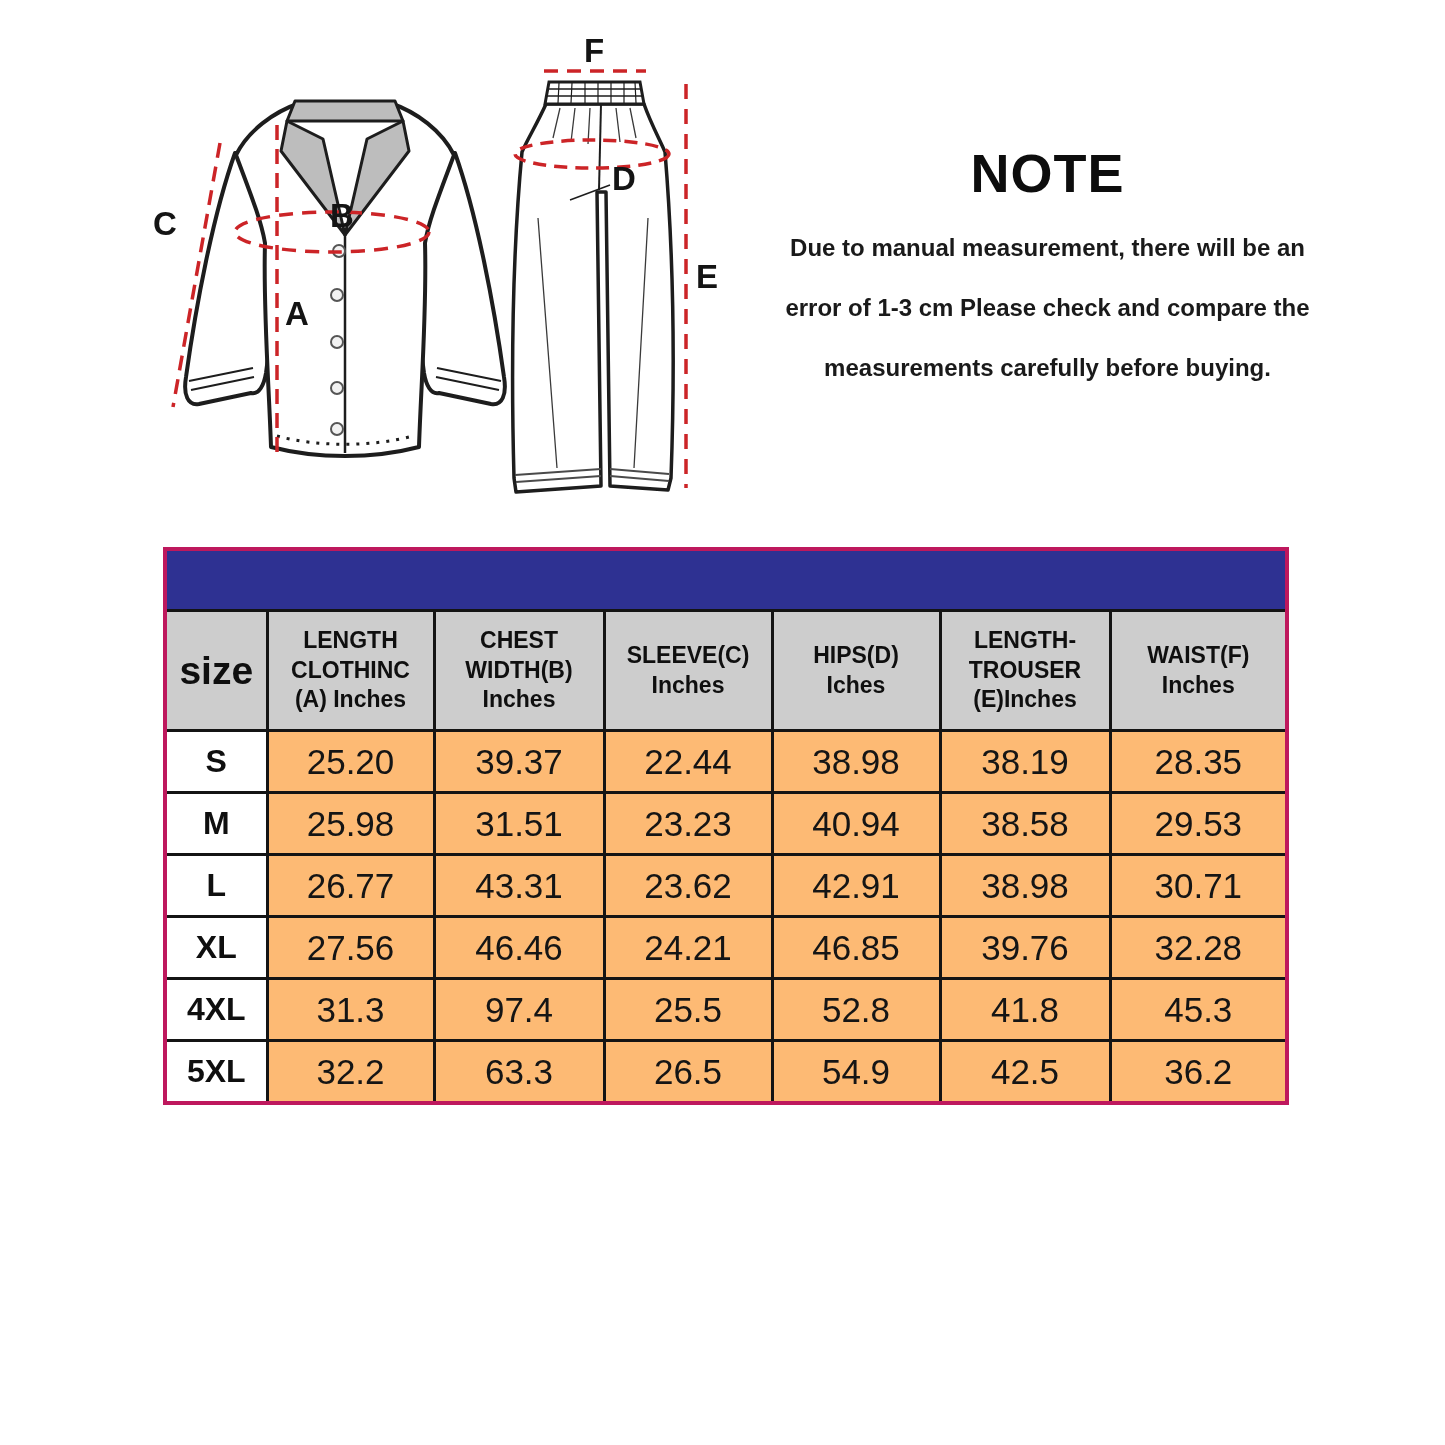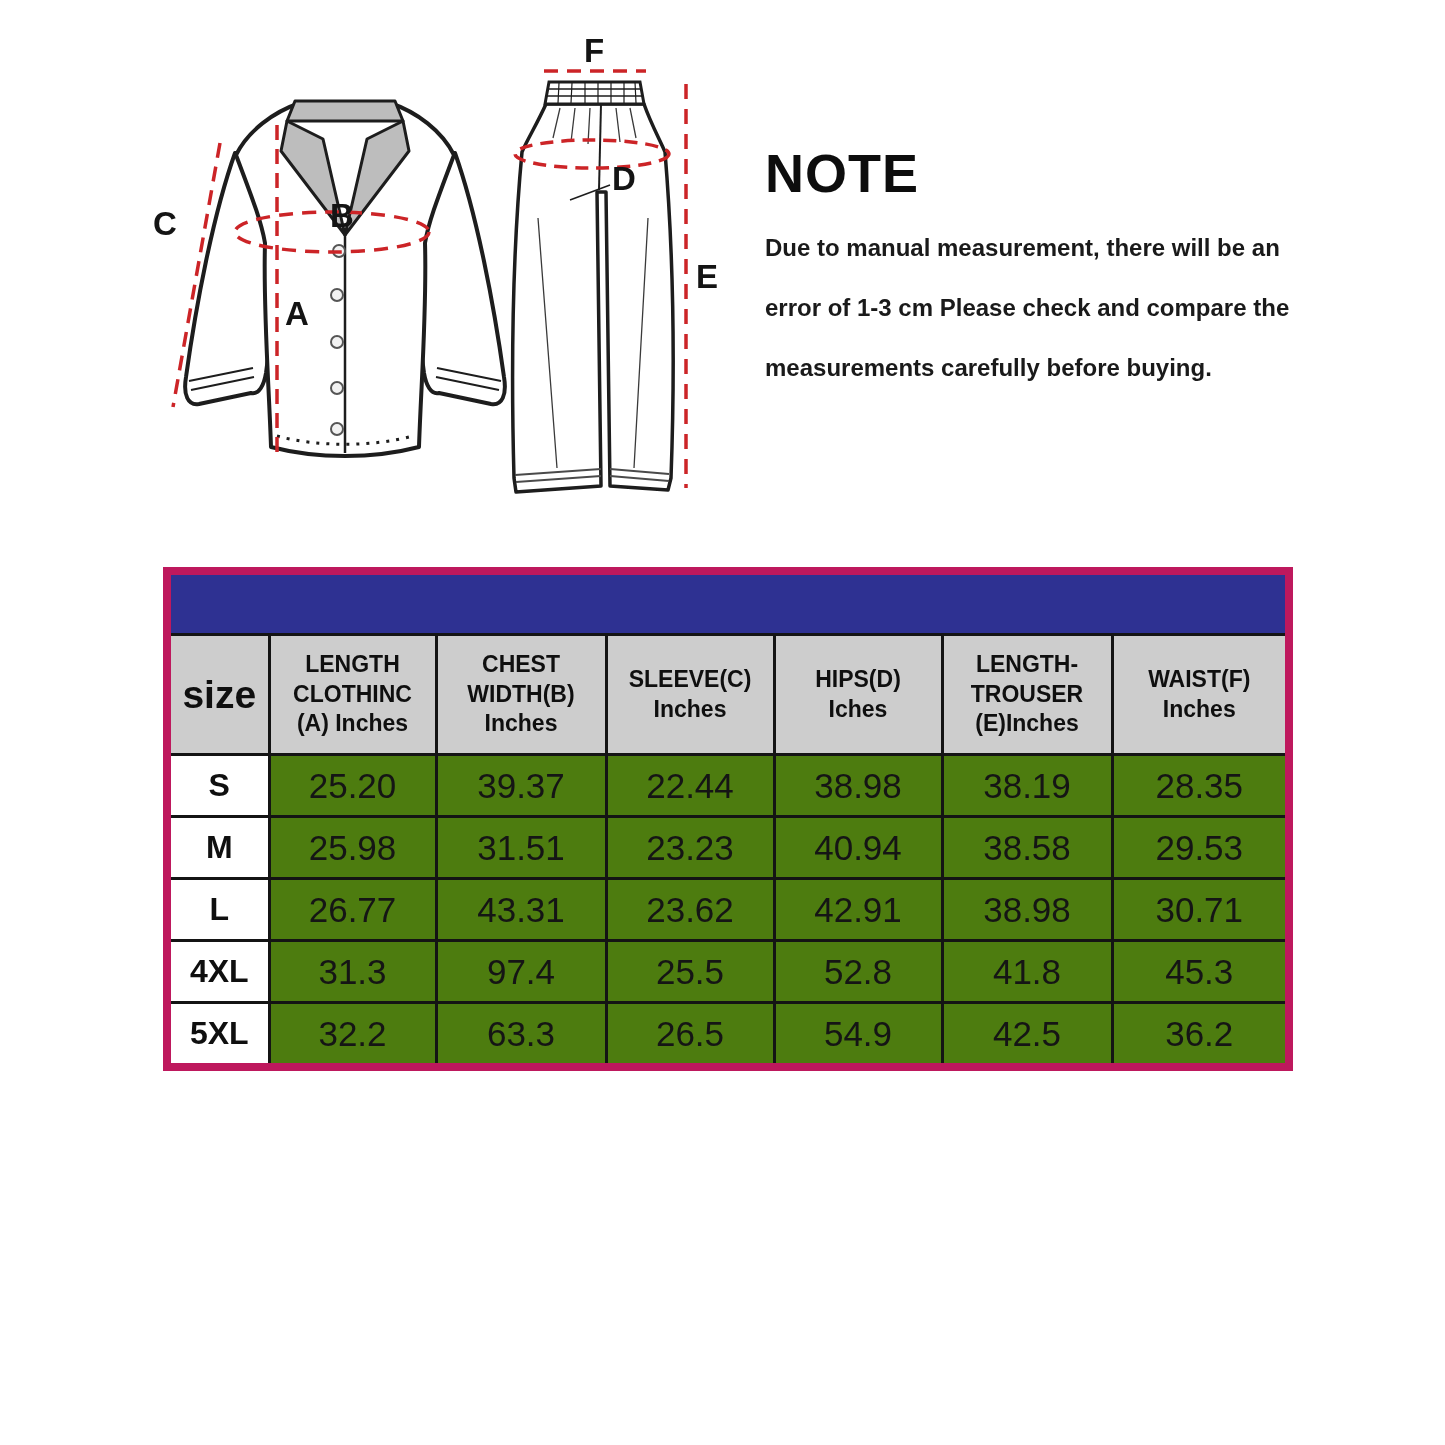--- a/index.html
+++ b/index.html
@@ -6,34 +6,34 @@
   #canvas{
     position:relative;width:1445px;height:1445px;background:#ffffff;overflow:hidden;
     font-family:"Liberation Sans",sans-serif;color:#111;
   }
   
   .diag{position:absolute;}
   #shirt-svg{left:85px;top:55px;}
   #pants-svg{left:480px;top:38px;}
   .lbl{font:700 33px "Liberation Sans",sans-serif;fill:#141414;}
   
-  #note{position:absolute;left:765px;top:142px;width:565px;}
+  #note{position:absolute;left:765px;top:142px;width:565px;text-align:center;}
   #note h1{margin:0 0 30px 0;font-size:54px;font-weight:700;letter-spacing:1px;color:#0d0d0d;}
   #note p{margin:5px 0 32px 0;font-size:24px;font-weight:700;color:#1a1a1a;}
   
   #size-table{
-    position:absolute;left:163px;top:567px;width:1122px;
+    position:absolute;left:163px;top:547px;width:1122px;
     border-collapse:collapse;table-layout:fixed;
-    border:8px solid #be185d;
+    border:4px solid #be185d;
   }
   #size-table td,#size-table th{border:3px solid #141414;text-align:center;vertical-align:middle;padding:0;}
   .banner{height:58px;background:#2e3192;border-bottom:4px solid #141414;}
   .hdr{height:117px;background:#cdcdcd;font-size:23px;font-weight:700;white-space:pre-line;line-height:1.28;color:#0f0f0f;}
   .hdr-size{font-size:39px;font-weight:700;text-transform:none;}
-  .val{height:59px;font-size:35px;font-weight:400;color:#151515;background:#4d7c0f;}
+  .val{height:59px;font-size:35px;font-weight:400;color:#151515;background:#fdba74;}
   .sz{height:59px;font-size:32px;font-weight:700;color:#0f0f0f;background:#fff;}
 </style>
 </head>
 <body>
 
 <div id="canvas">
 
   <svg id="shirt-svg" class="diag" width="460" height="425" viewBox="0 0 460 425">
 
     <path d="M 150 98 C 128 160 111 250 101 322 C 98 340 103 351 114 349 L 166 338 C 174 340 179 330 181 318 L 208 112 Z" fill="#ffffff" stroke="#1d1d1d" stroke-width="4" stroke-linejoin="round"></path>
@@ -157,20 +157,29 @@
       <tr>
         <td class="sz">L</td>
         <td class="val">26.77</td>
         <td class="val">43.31</td>
         <td class="val">23.62</td>
         <td class="val">42.91</td>
         <td class="val">38.98</td>
         <td class="val">30.71</td>
       </tr>
       <tr>
+        <td class="sz">XL</td>
+        <td class="val">27.56</td>
+        <td class="val">46.46</td>
+        <td class="val">24.21</td>
+        <td class="val">46.85</td>
+        <td class="val">39.76</td>
+        <td class="val">32.28</td>
+      </tr>
+      <tr>
         <td class="sz">4XL</td>
         <td class="val">31.3</td>
         <td class="val">97.4</td>
         <td class="val">25.5</td>
         <td class="val">52.8</td>
         <td class="val">41.8</td>
         <td class="val">45.3</td>
       </tr>
       <tr>
         <td class="sz">5XL</td>

